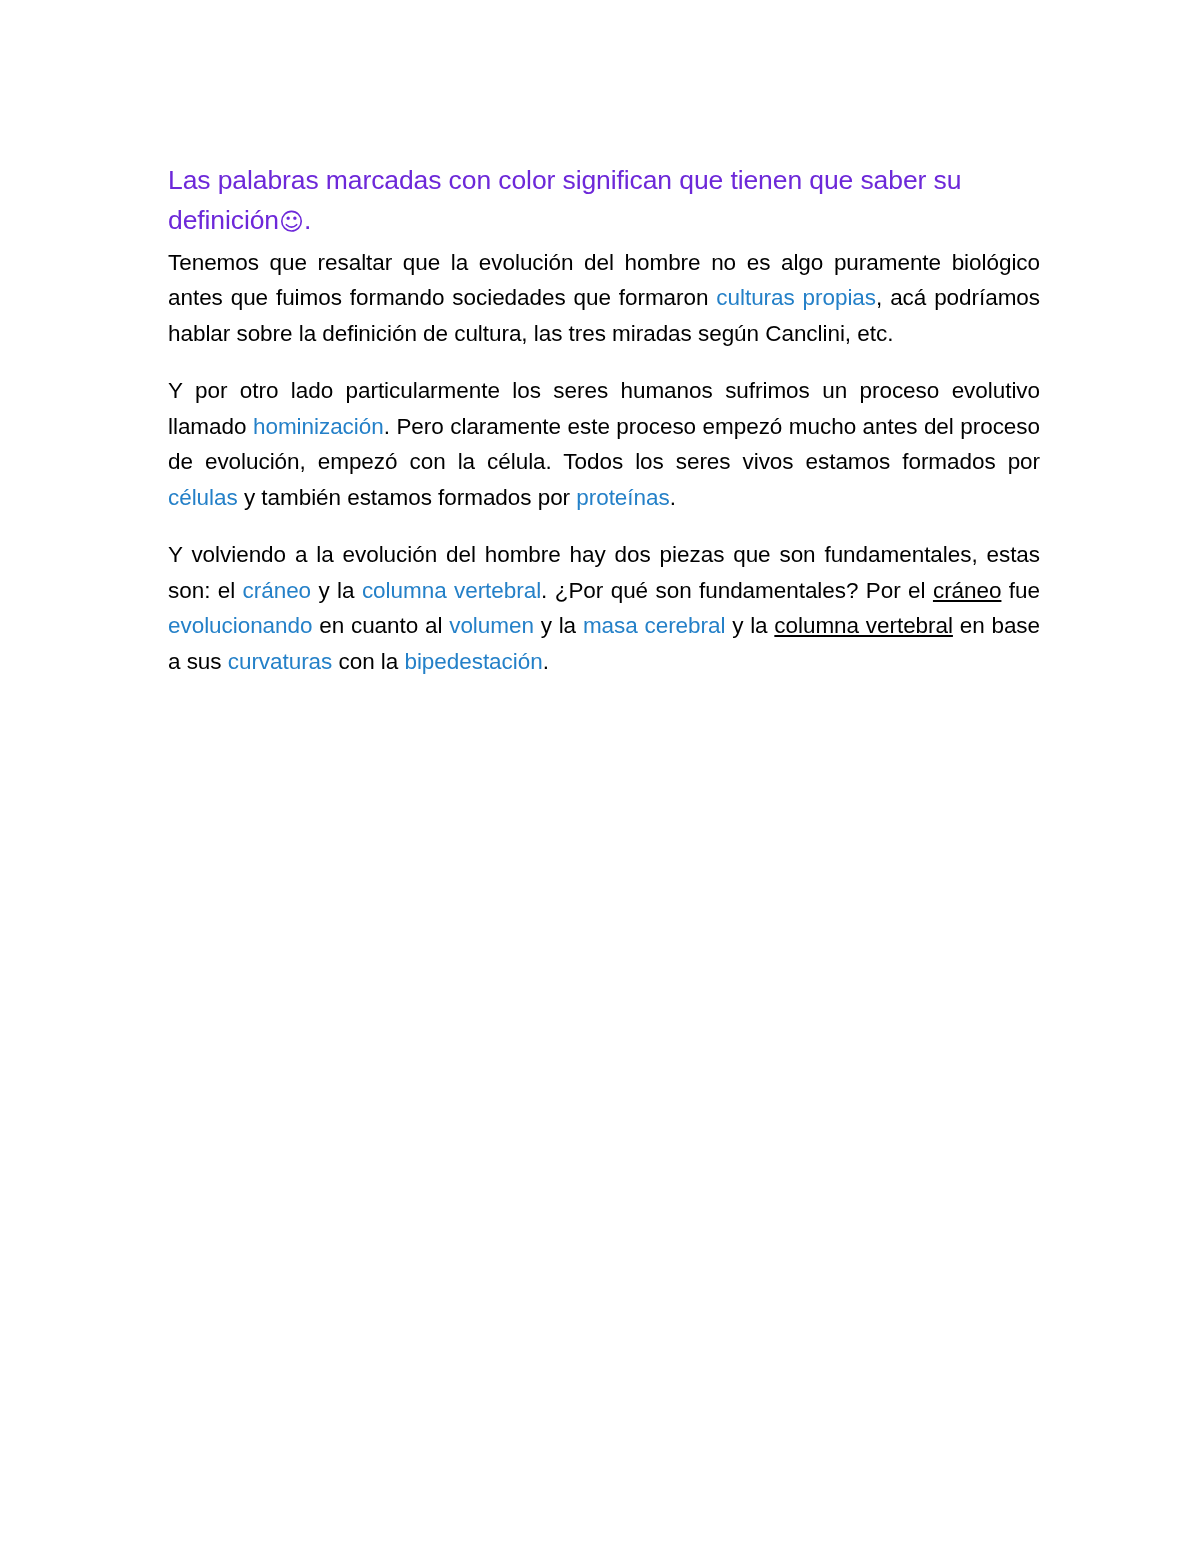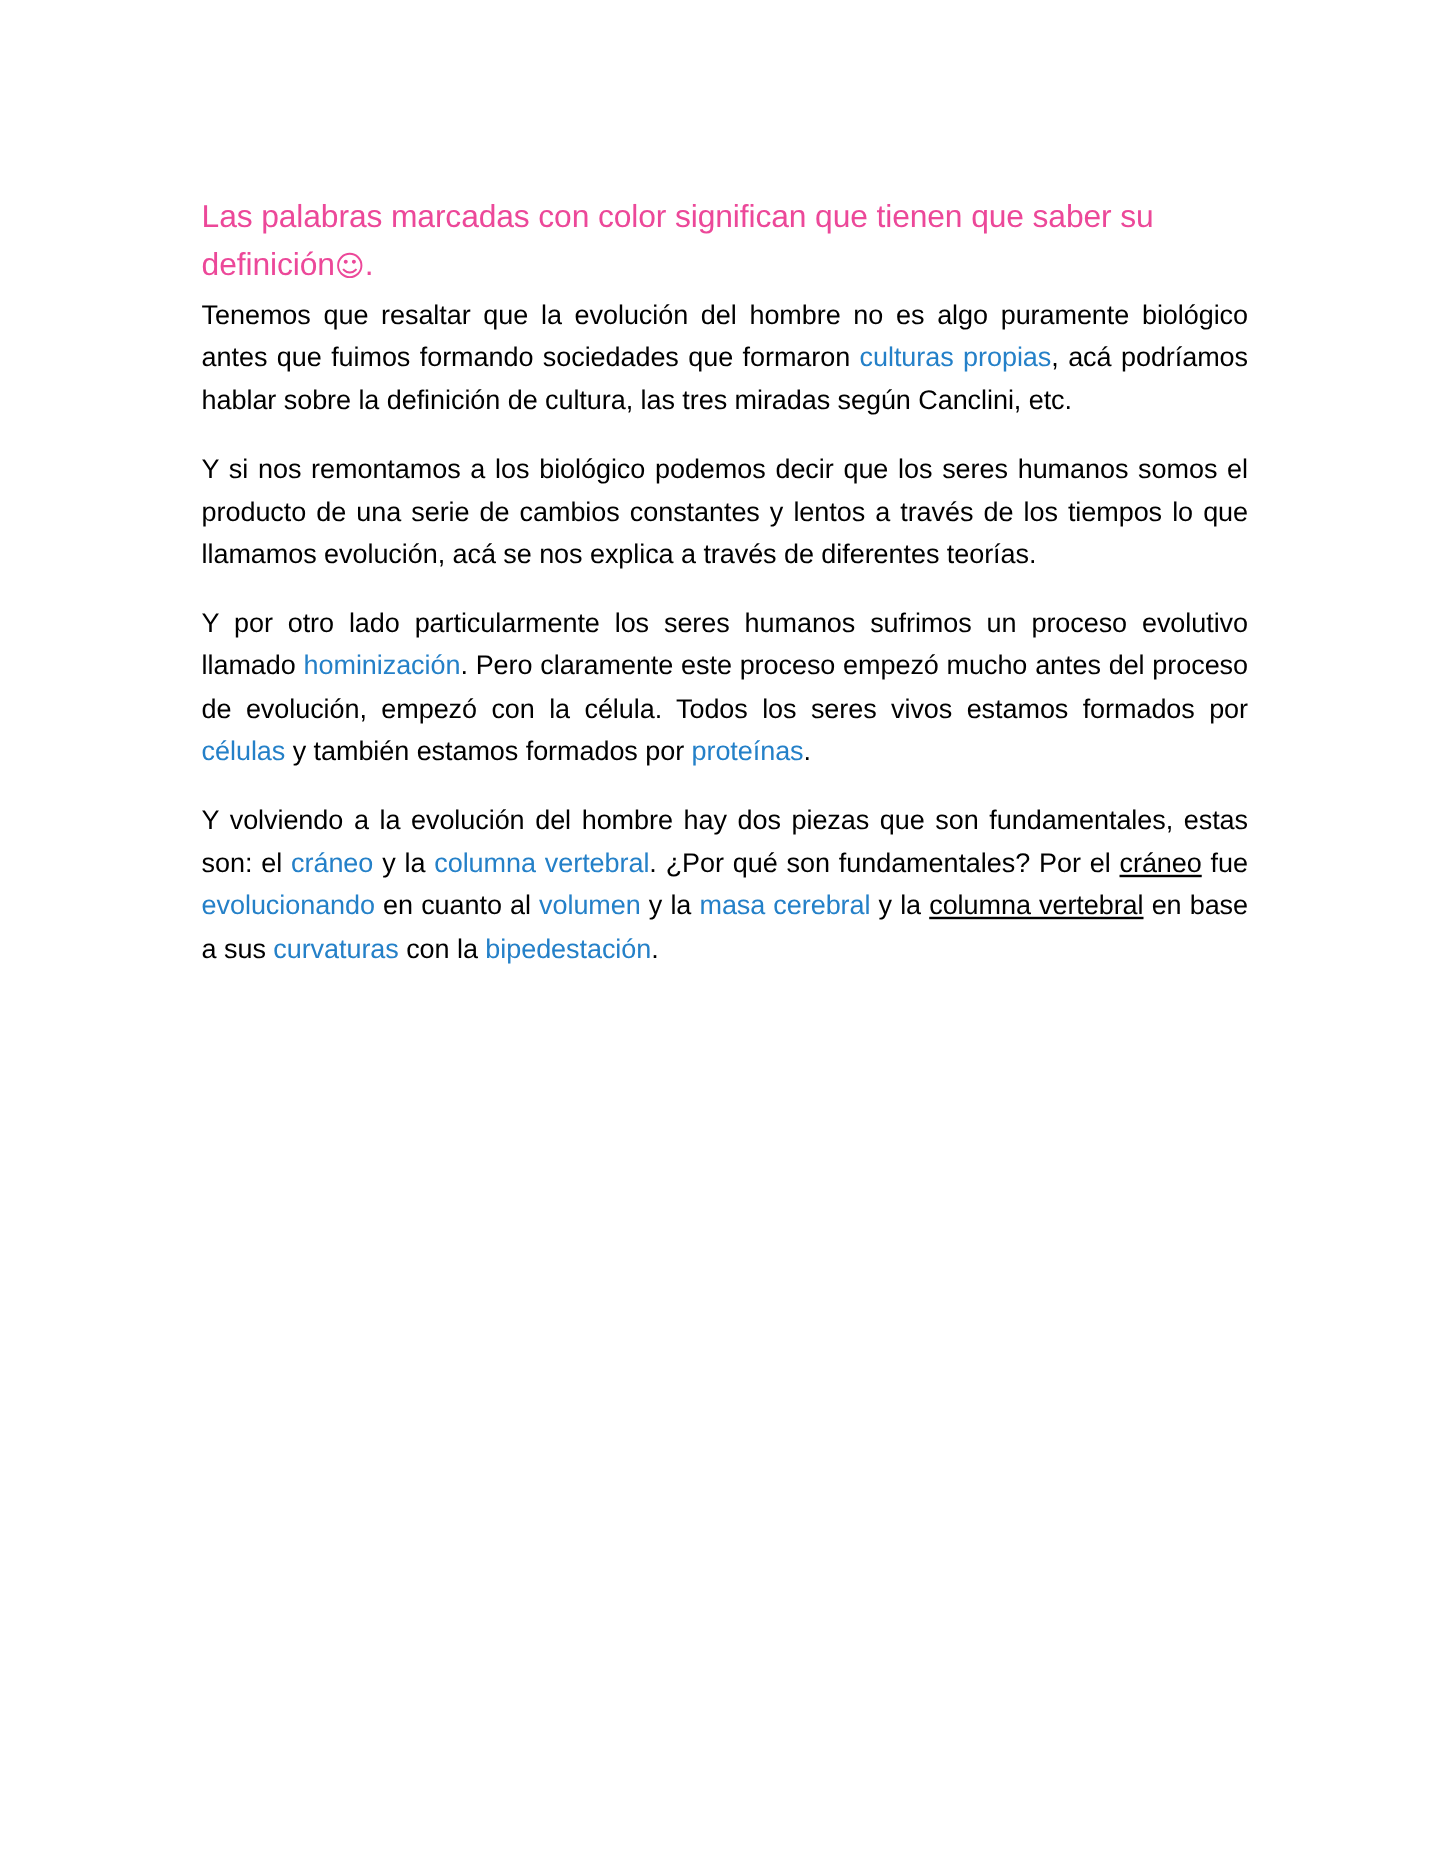--- a/index.html
+++ b/index.html
@@ -18,21 +18,21 @@
   .doc-body {
     position: absolute;
     left: 168px;
     top: 160px;
     width: 872px;
   }
   .intro-note {
     font-family: "Liberation Sans", sans-serif;
     font-size: 26.5px;
     line-height: 1.52;
-    color: #ec4899;
+    color: #6d28d9;
     text-align: left;
     margin: 0 0 4px 0;
     letter-spacing: -0.1px;
   }
   .smiley {
     font-family: "DejaVu Sans", sans-serif;
     font-size: 24px;
     line-height: 1;
     vertical-align: -1px;
   }
@@ -69,19 +69,18 @@
 <div class="page">
   <div class="doc-body">
 
     <p class="intro-note">
       <span>Las palabras marcadas con color significan que tienen que saber su definición</span><span class="smiley">☺</span><span>.</span>
     </p>
 
 
     <div id="paragraph-container">
         <p class="para"><span>Tenemos que resaltar que la evolución del hombre no es algo puramente biológico antes que fuimos formando sociedades que formaron </span><span class="kw">culturas propias</span><span>, acá podríamos hablar sobre la definición de cultura, las tres miradas según Canclini, etc.</span></p>
-        <p class="para"><span>Y si nos remontamos a los biológico podemos decir que los seres humanos somos el producto de una serie de cambios constantes y lentos a través de los tiempos lo que llamamos evolución, acá se nos explica a través de diferentes teorías.</span></p>
         <p class="para"><span>Y por otro lado particularmente los seres humanos sufrimos un proceso evolutivo llamado </span><span class="kw">hominización</span><span>. Pero claramente este proceso empezó mucho antes del proceso de evolución, empezó con la célula. Todos los seres vivos estamos formados por </span><span class="kw">células</span><span> y también estamos formados por </span><span class="kw">proteínas</span><span>.</span></p>
         <p class="para last"><span>Y volviendo a la evolución del hombre hay dos piezas que son fundamentales, estas son: el </span><span class="kw">cráneo</span><span> y la </span><span class="kw">columna vertebral</span><span>. ¿Por qué son fundamentales? Por el </span><span class="u">cráneo</span><span> fue </span><span class="kw">evolucionando</span><span> en cuanto al </span><span class="kw">volumen</span><span> y la </span><span class="kw">masa cerebral</span><span> y la </span><span class="u">columna vertebral</span><span> en base a sus </span><span class="kw">curvaturas</span><span> con la </span><span class="kw">bipedestación</span><span>.</span></p>
       </div>
 
   </div>
 </div>
 
 </body></html>

